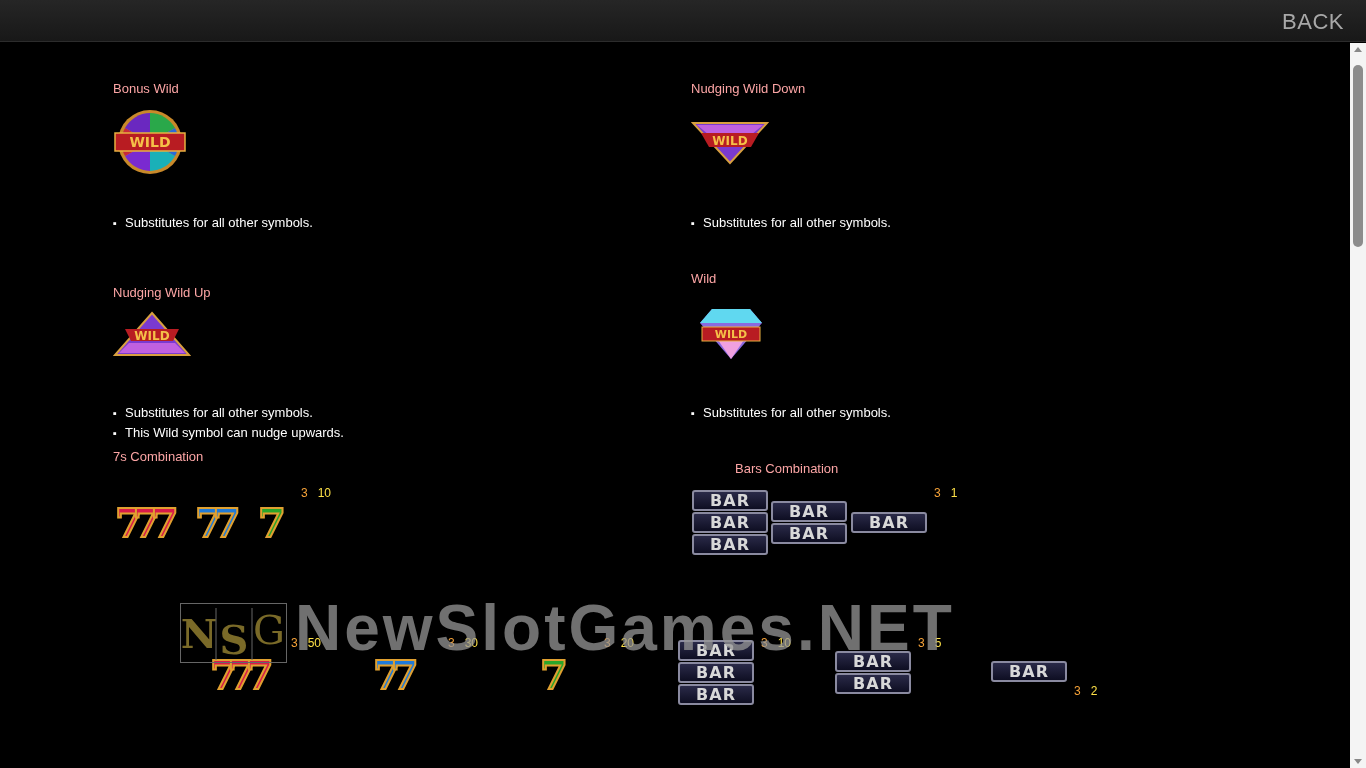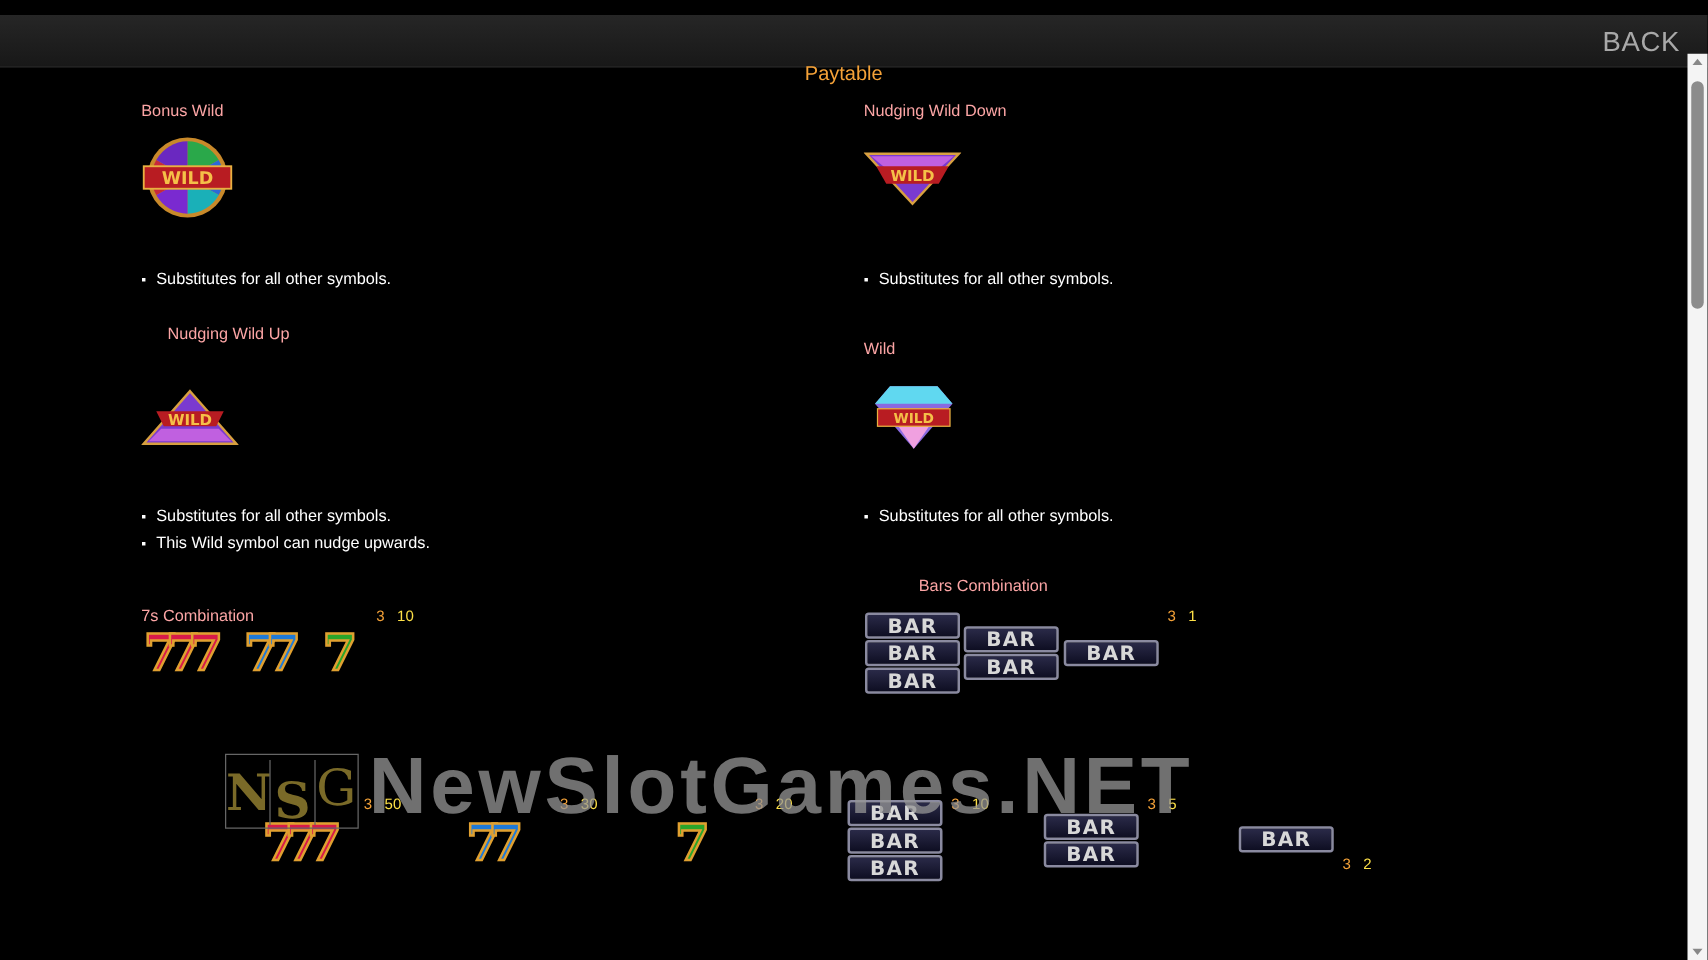--- a/index.html
+++ b/index.html
@@ -1,17 +1,17 @@
 <!DOCTYPE html>
 <html><head>
 <meta charset="utf-8">
 <style>
   * { box-sizing: border-box; margin: 0; padding: 0; }
   html, body { width: 1366px; height: 768px; overflow: hidden; background: #000; font-family: "Liberation Sans", sans-serif; color: #fff; }
-  .topbar { position: absolute; left: 0; top: 12px; width: 1366px; height: 42px; background: linear-gradient(#262626, #181818); border-bottom: 1px solid #2c2c2c; text-decoration: underline; }
+  .topbar { position: absolute; left: 0; top: 0; width: 1366px; height: 42px; background: linear-gradient(#262626, #181818); border-bottom: 1px solid #2c2c2c; text-decoration: underline; }
   .back-btn { position: absolute; right: 22px; top: 9px; font-size: 22px; color: #a8a8a8; cursor: pointer; letter-spacing: 0.5px; }
   .content { position: absolute; left: 0; top: 43px; width: 1350px; height: 725px; overflow: hidden; }
   .title { position: absolute; left: 0; width: 1350px; top: 8px; text-align: center; font-size: 16px; color: #f5a238; }
   .section { position: absolute; }
   .sec-title { font-size: 13px; color: #fca5a5; }
   .bullets { position: absolute; list-style: none; font-size: 13px; line-height: 19px; }
   .bullets li::before { content: "\25AA"; display: inline-block; width: 12px; font-size: 11px; }
   .pay { position: absolute; font-size: 12px; }
   .pay .cnt { color: #f5a238; margin-right: 10px; }
   .pay .val { color: #fde047; }
@@ -32,21 +32,20 @@
   .scroll-thumb { position: absolute; left: 3px; top: 22px; width: 10px; height: 182px; background: #8c8c8c; border-radius: 5px; }
 </style>
 </head>
 <body>
 
 <div class="topbar">
   <div class="back-btn">BACK</div>
 </div>
 
 <div class="content">
-  <div class="title">Paytable</div>
 
   <div class="section" style="left:113px; top:38px;">
     <div class="sec-title">Bonus Wild</div>
   </div>
   <svg class="wheel" style="left:113px; top:65px;" viewBox="0 0 74 68">
     <circle cx="37" cy="34" r="32" fill="#c8892a"></circle>
     <path d="M37 34 L37 5 A29 29 0 0 1 62 20 Z" fill="#2aa84a"></path>
     <path d="M37 34 L62 20 A29 29 0 0 1 62 48 Z" fill="#2a6ad8"></path>
     <path d="M37 34 L62 48 A29 29 0 0 1 37 63 Z" fill="#1ab0b8"></path>
     <path d="M37 34 L37 63 A29 29 0 0 1 12 48 Z" fill="#7a2ad0"></path>
@@ -65,21 +64,21 @@
   <svg style="position:absolute; left:691px; top:78px; width:78px; height:44px;" viewBox="0 0 78 44">
     <polygon points="2,2 76,2 39,42" fill="#7a3ad0" stroke="#d8a040" stroke-width="2"></polygon>
     <polygon points="6,4 72,4 60,14 18,14" fill="#c060e0"></polygon>
     <polygon points="10,12 68,12 60,26 18,26" fill="#b81c22"></polygon>
     <text x="39" y="24" text-anchor="middle" font-family="DejaVu Sans, sans-serif" font-weight="bold" font-size="12" fill="#f5c048">WILD</text>
   </svg>
   <ul class="bullets" style="left:691px; top:170px;">
     <li>Substitutes for all other symbols.</li>
   </ul>
 
-  <div class="section" style="left:113px; top:216px;margin-left:21px;">
+  <div class="section" style="left:113px; top:242px;">
     <div class="sec-title">Nudging Wild Up</div>
   </div>
   <svg style="position:absolute; left:113px; top:268px; width:78px; height:46px;" viewBox="0 0 78 46">
     <polygon points="39,2 76,44 2,44" fill="#7a3ad0" stroke="#d8a040" stroke-width="2"></polygon>
     <polygon points="6,42 72,42 62,32 16,32" fill="#c060e0"></polygon>
     <polygon points="12,18 66,18 60,30 18,30" fill="#b81c22"></polygon>
     <text x="39" y="29" text-anchor="middle" font-family="DejaVu Sans, sans-serif" font-weight="bold" font-size="12" fill="#f5c048">WILD</text>
   </svg>
   <ul class="bullets" style="left:113px; top:360px;">
     <li>Substitutes for all other symbols.</li>
@@ -93,21 +92,21 @@
     <polygon points="14,2 52,2 64,16 33,52 2,16" fill="#8a6ae0"></polygon>
     <polygon points="14,2 52,2 64,16 2,16" fill="#60d8f0"></polygon>
     <polygon points="33,52 18,30 48,30" fill="#f0a0e0"></polygon>
     <rect x="4" y="20" width="58" height="14" fill="#b81c22" stroke="#e8b040" stroke-width="1"></rect>
     <text x="33" y="31" text-anchor="middle" font-family="DejaVu Sans, sans-serif" font-weight="bold" font-size="11" fill="#f5c048">WILD</text>
   </svg>
   <ul class="bullets" style="left:691px; top:360px;">
     <li>Substitutes for all other symbols.</li>
   </ul>
 
-  <div class="section" style="left:113px; top:442px;text-align:right;">
+  <div class="section" style="left:113px; top:406px;text-align:right;">
     <div class="sec-title">7s Combination</div>
   </div>
   <div class="seven red7" style="left:115px; top:460px;"><span>7</span><span>7</span><span>7</span></div>
   <div class="seven blue7" style="left:195px; top:460px;"><span>7</span><span>7</span></div>
   <div class="seven green7" style="left:258px; top:460px;"><span>7</span></div>
   <div class="pay" style="left:301px; top:443px;">
     <span class="cnt">3</span><span class="val">10</span>
   </div>
 
   <div class="section" style="left:691px; top:418px;margin-left:44px;">

